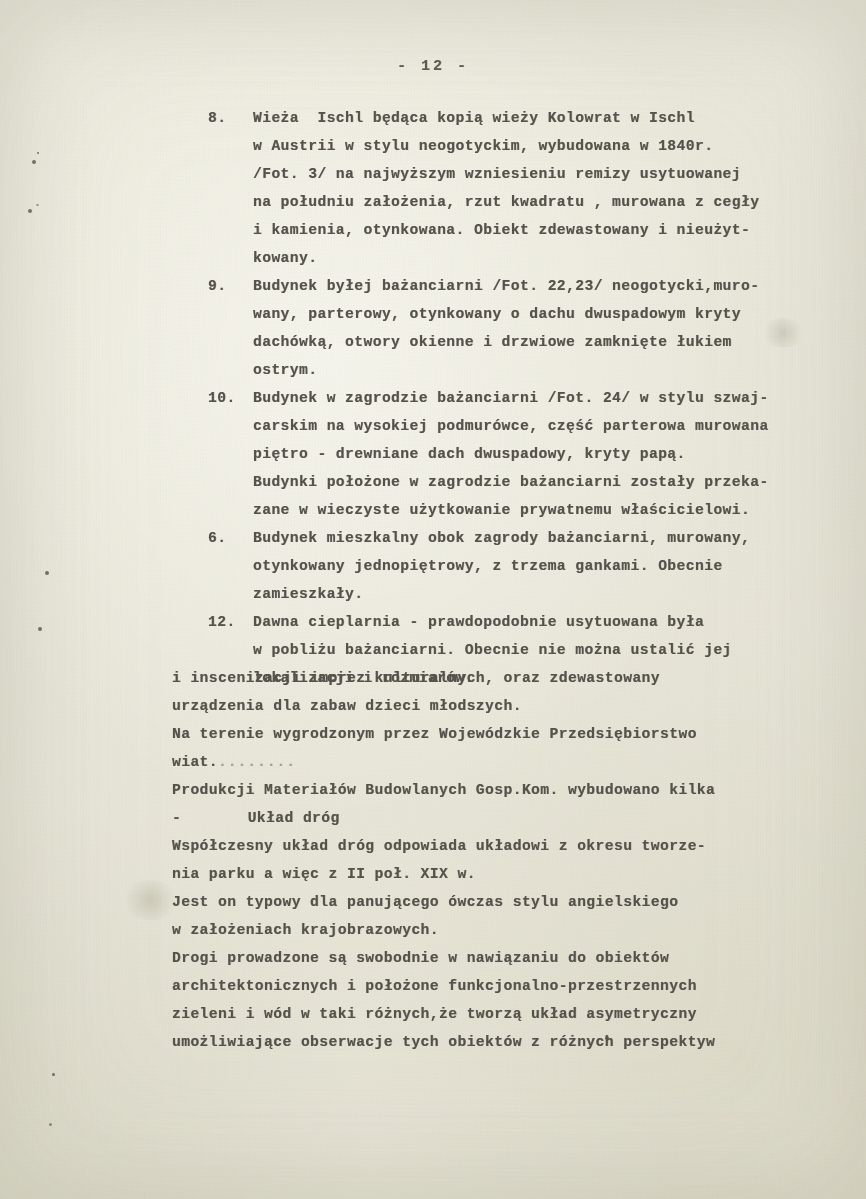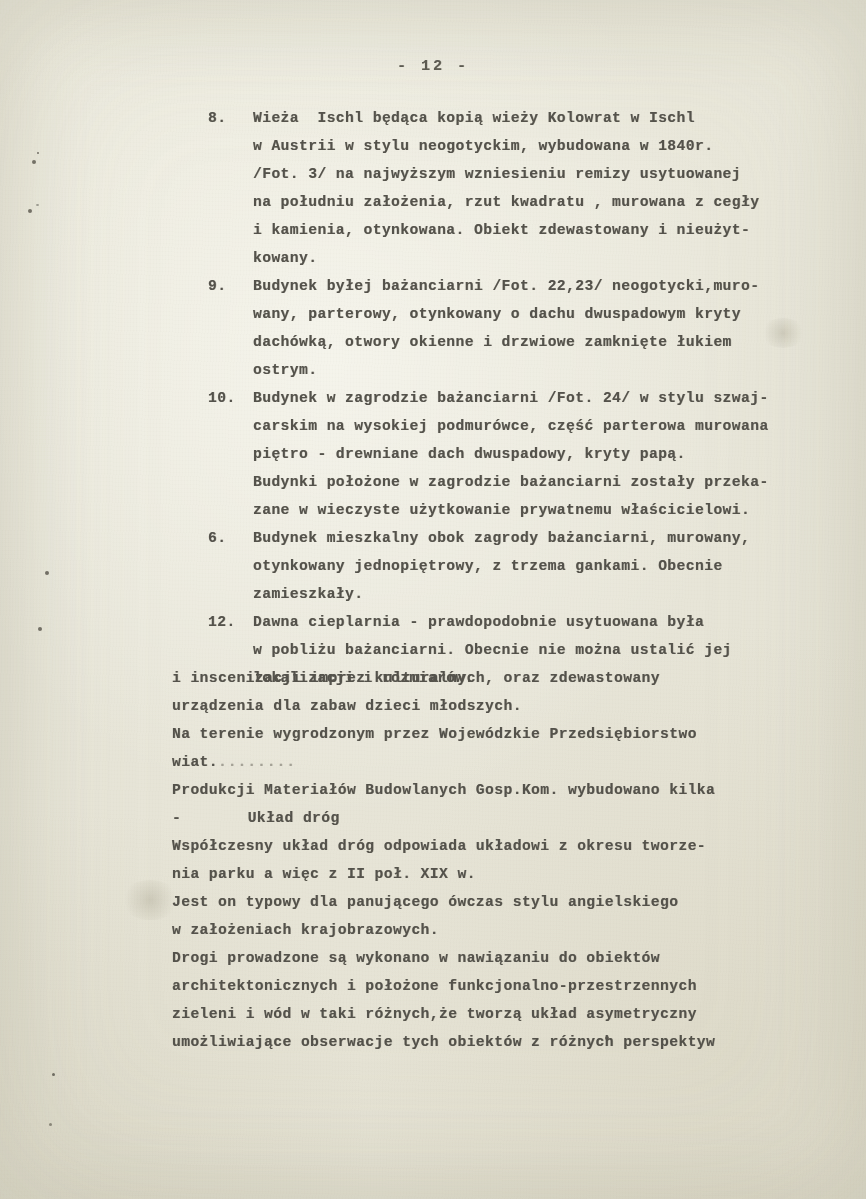--- a/index.html
+++ b/index.html
@@ -230,21 +230,21 @@
       <div class="typed ln">Współczesny układ dróg odpowiada układowi z okresu tworze-</div>
       <div class="typed ln">nia parku a więc z II poł. XIX w.</div>
     </div>
 
     <div>
       <div class="typed ln">Jest on typowy dla panującego ówczas stylu angielskiego</div>
       <div class="typed ln">w założeniach krajobrazowych.</div>
     </div>
 
     <div>
-      <div class="typed ln">Drogi prowadzone są wykonano w nawiązaniu do obiektów</div>
+      <div class="typed ln">Drogi prowadzone są swobodnie w nawiązaniu do obiektów</div>
       <div class="typed ln">architektonicznych i położone funkcjonalno-przestrzennych</div>
       <div class="typed ln">zieleni i wód w taki różnych,że tworzą układ asymetryczny</div>
       <div class="typed ln">umożliwiające obserwacje tych obiektów z różnych perspektyw</div>
     </div>
 
   </div>
 
   <div class="vignette"></div>
 </div>
 

